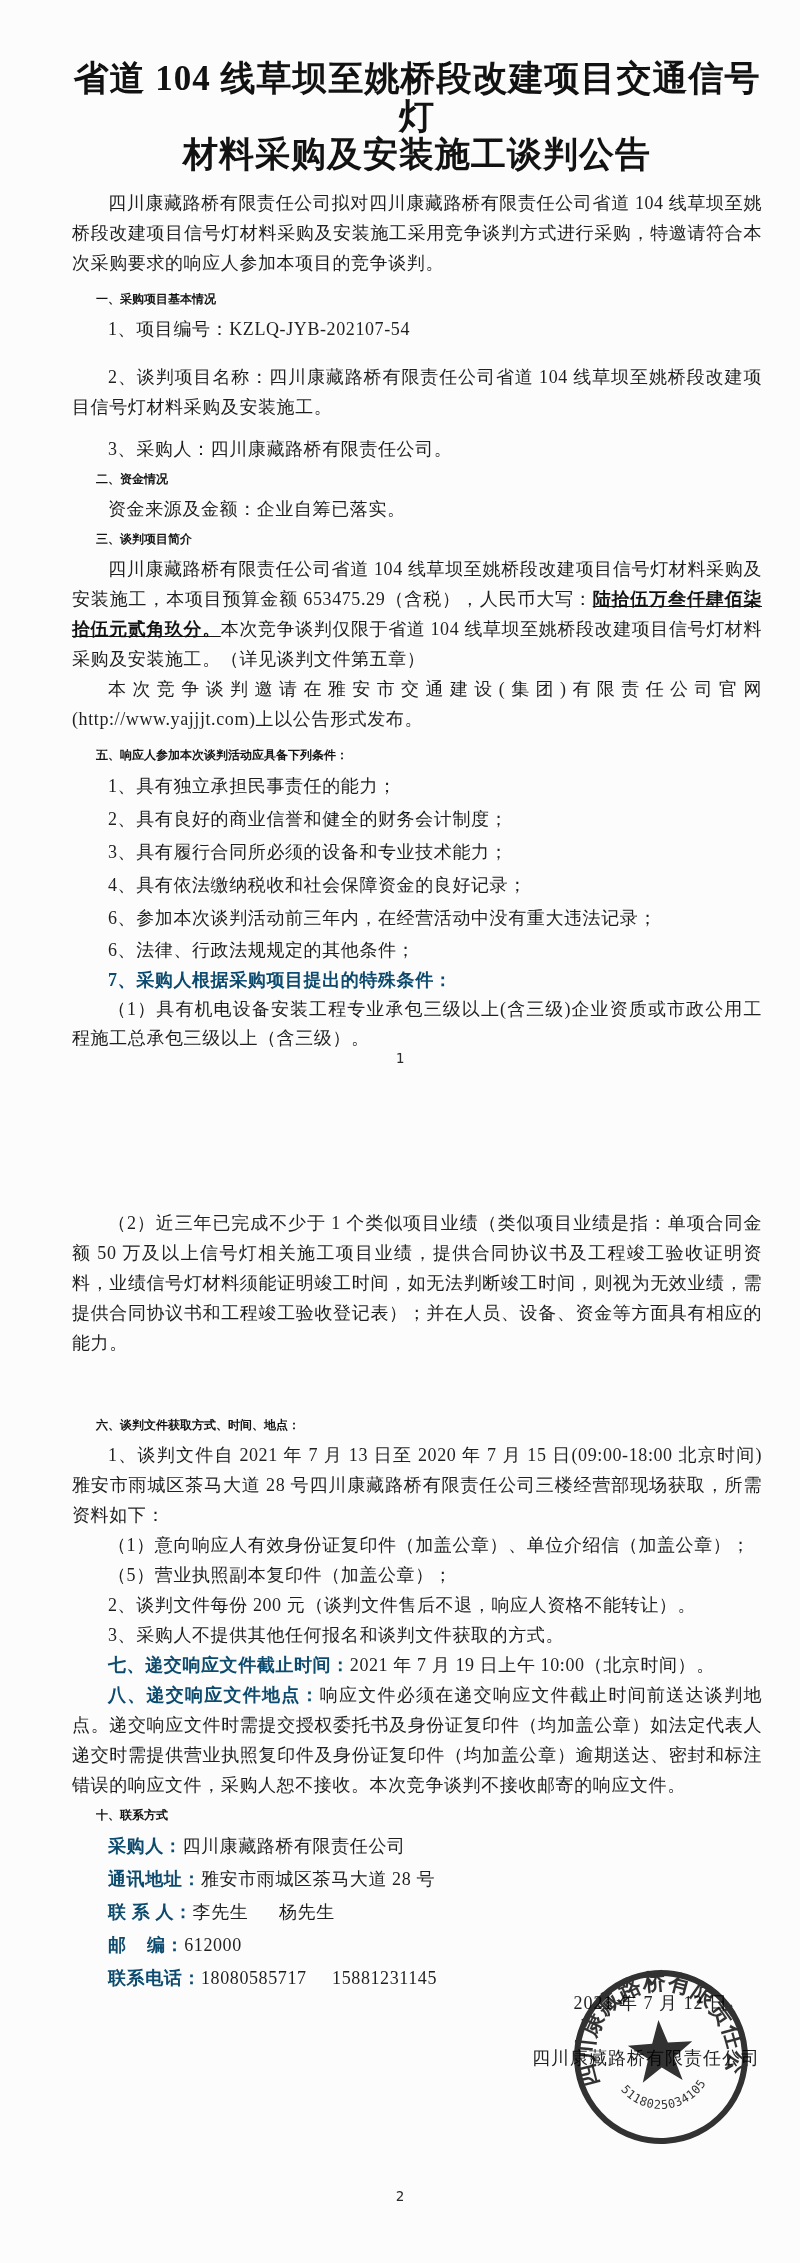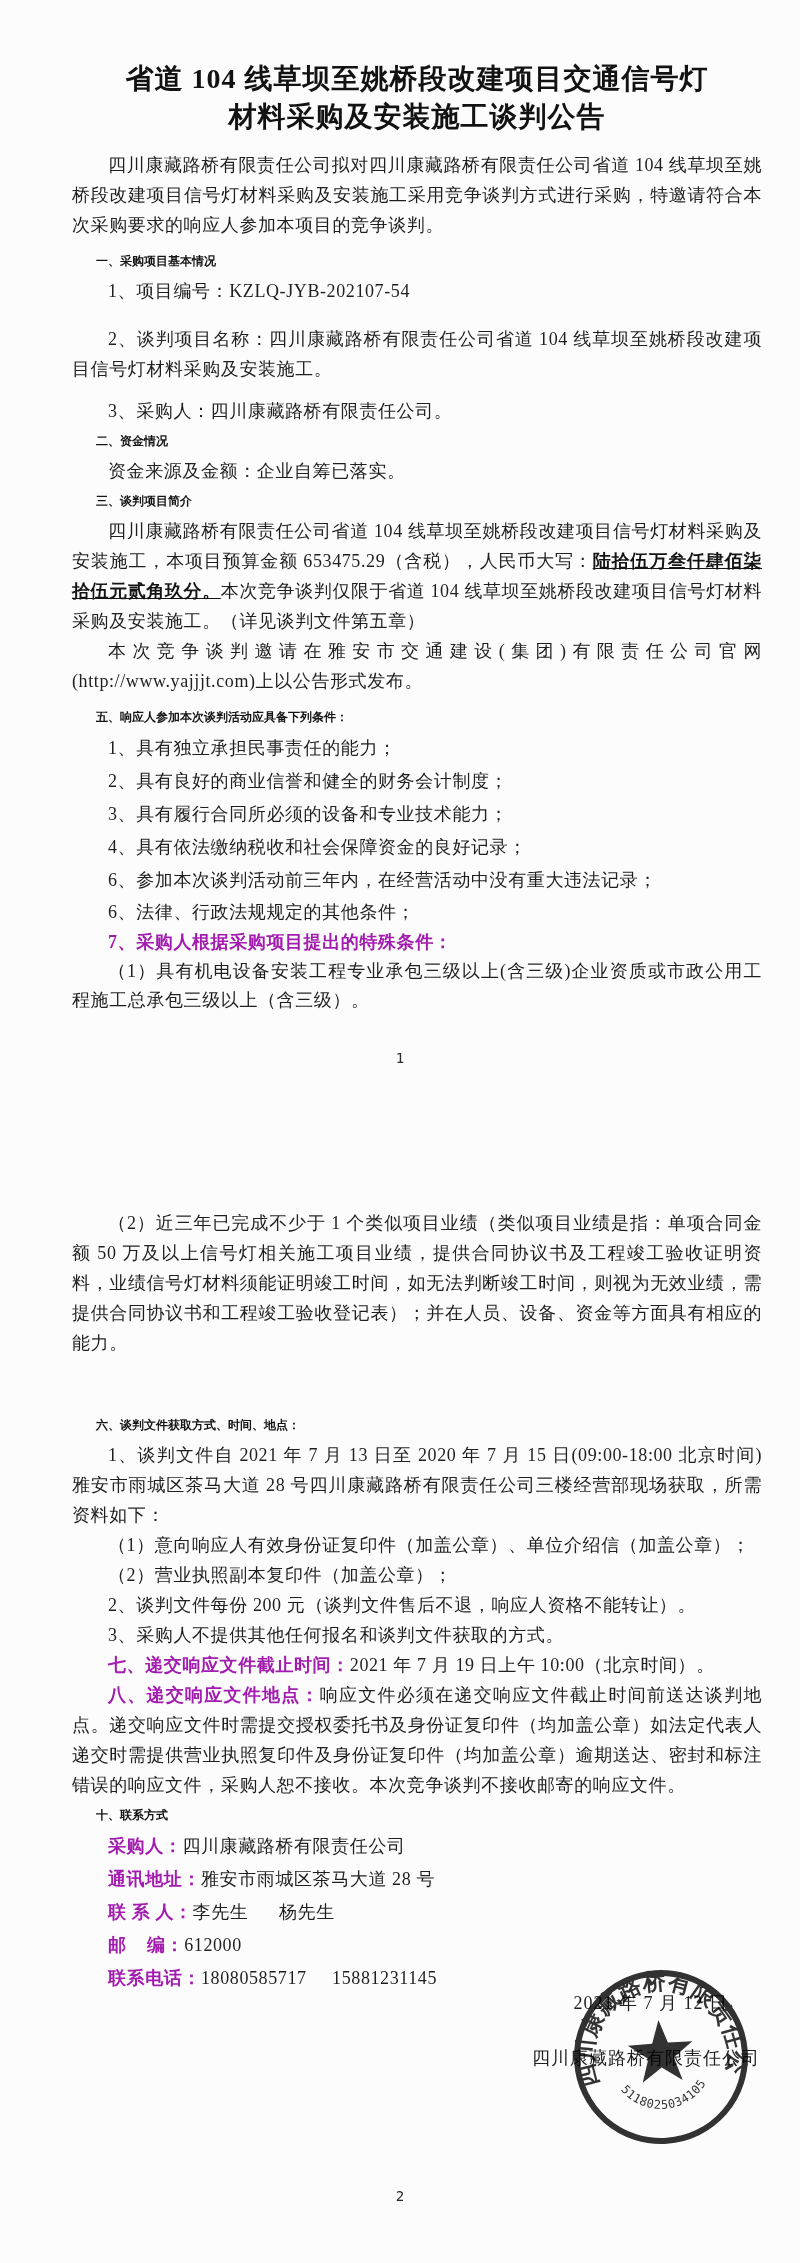--- a/index.html
+++ b/index.html
@@ -9,33 +9,33 @@
     font-family:"Liberation Serif","DejaVu Serif",serif;
     color:#1f1f1f;
     position:relative;
     overflow:hidden;
   }
   .doc-block{position:absolute;left:72px;right:38px;}
   #block-page1{top:60px;}
   #block-page2{top:1208px;}
 
   .title{
-    text-align:center;font-size:28px;font-weight:700;line-height:38px;
+    text-align:center;font-size:35px;font-weight:700;line-height:38px;
     color:#121212;letter-spacing:1px;margin:0;
   }
   p,h2{margin:0;}
   .body-text{
     font-size:18px;line-height:30px;text-align:justify;
     letter-spacing:0.6px;
   }
   .indent{text-indent:2em;}
   .heading{font-size:12px;line-height:30px;font-weight:700;color:#141414;text-indent:2em;}
   .cond{line-height:33px;}
   .tight{line-height:29px;}
-  .bold{font-weight:700;color:#a21caf;}
+  .bold{font-weight:700;color:#0c4a6e;}
   .em-u{font-weight:700;text-decoration:underline;color:#141414;}
   .mt6{margin-top:6px;} .mt12{margin-top:12px;}
   .mt14{margin-top:14px;} .mt18{margin-top:18px;} .mt52{margin-top:52px;}
   .contact{font-size:18px;line-height:33px;text-indent:2em;letter-spacing:0.6px;}
   .contact span{white-space:pre-wrap;}
 
   .pagenum{
     position:absolute;left:0;width:800px;text-align:center;
     font-size:14px;color:#2a2a2a;font-family:"DejaVu Sans Mono",monospace;
   }
@@ -98,21 +98,21 @@
 </div>
 
 <div class="pagenum" id="pagenum1">1</div>
 
 <div class="doc-block" id="block-page2">
   <p class="body-text indent">（2）近三年已完成不少于 1 个类似项目业绩（类似项目业绩是指：单项合同金额 50 万及以上信号灯相关施工项目业绩，提供合同协议书及工程竣工验收证明资料，业绩信号灯材料须能证明竣工时间，如无法判断竣工时间，则视为无效业绩，需提供合同协议书和工程竣工验收登记表）；并在人员、设备、资金等方面具有相应的能力。</p>
 
   <h2 class="heading mt52">六、谈判文件获取方式、时间、地点：</h2>
   <p class="body-text indent">1、谈判文件自 2021 年 7 月 13 日至 2020 年 7 月 15 日(09:00-18:00 北京时间) 雅安市雨城区茶马大道 28 号四川康藏路桥有限责任公司三楼经营部现场获取，所需资料如下：</p>
   <p class="body-text indent">（1）意向响应人有效身份证复印件（加盖公章）、单位介绍信（加盖公章）；</p>
-  <p class="body-text indent">（2）营业执照副本复印件（加盖公章）；</p>
+  <p class="body-text indent">（5）营业执照副本复印件（加盖公章）；</p>
   <p class="body-text indent">2、谈判文件每份 200 元（谈判文件售后不退，响应人资格不能转让）。</p>
   <p class="body-text indent">3、采购人不提供其他任何报名和谈判文件获取的方式。</p>
 
   <p class="body-text indent"><span class="bold">七、递交响应文件截止时间：</span><span>2021 年 7 月 19 日上午 10:00（北京时间）。</span></p>
 
   <p class="body-text indent"><span class="bold">八、递交响应文件地点：</span><span>响应文件必须在递交响应文件截止时间前送达谈判地点。递交响应文件时需提交授权委托书及身份证复印件（均加盖公章）如法定代表人递交时需提供营业执照复印件及身份证复印件（均加盖公章）逾期送达、密封和标注错误的响应文件，采购人恕不接收。本次竞争谈判不接收邮寄的响应文件。</span></p>
 
 
   <h2 class="heading">十、联系方式</h2>
   <p class="contact"><span class="bold">采购人：</span><span>四川康藏路桥有限责任公司</span></p>

